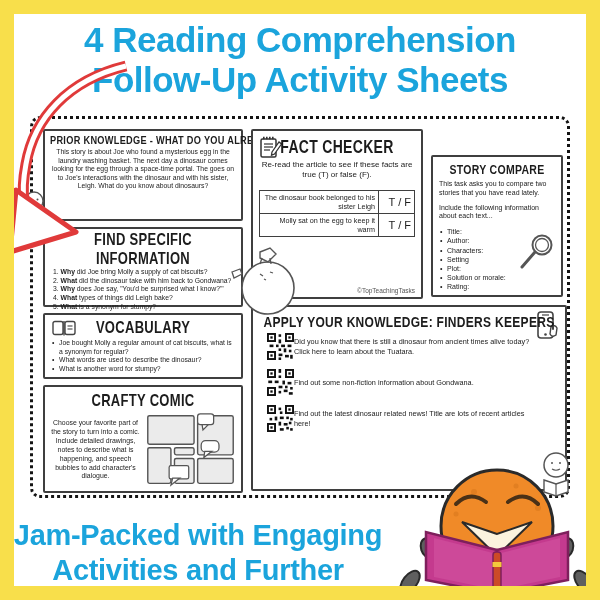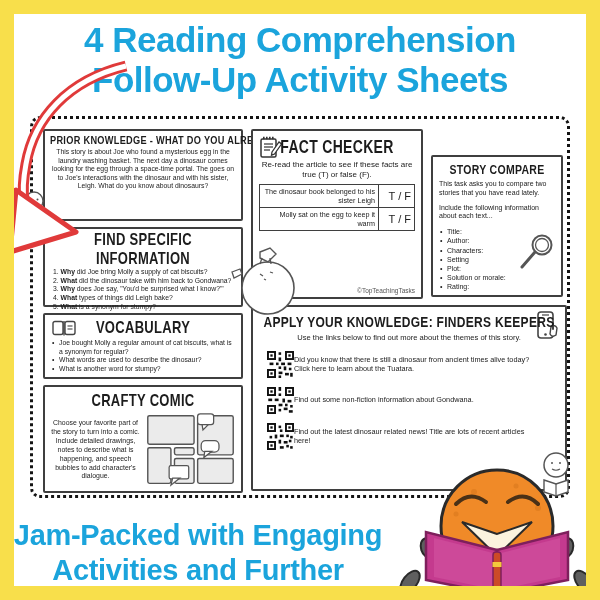--- a/index.html
+++ b/index.html
@@ -41,21 +41,21 @@
   ul.dots li { position:relative; padding-left:8px; font-size:6.8px; line-height:8.7px; color:#222; }
   ul.dots li::before { content:"•"; position:absolute; left:1px; top:0; }
   .box-comic   { left:10px; top:266px; width:200px; height:108px; padding:4px 6px; }
   .box-comic .hd  { font-size:13px; margin:2px 0 5px; }
   .comic-flex { display:flex; gap:6px; }
   .comic-text { width:92px; font-size:6.9px; line-height:8.9px; text-align:center; color:#222; padding-top:6px; }
 
   
   .box-fact    { left:218px; top:10px; width:172px; height:170px; padding:4px 6px; }
   .box-fact .hd   { font-size:14px; margin:4px 0 5px; }
-  .fact-intro  { font-size:8px; line-height:10px; text-align:center; color:#222; margin-bottom:4px; }
+  .fact-intro  { font-size:8px; line-height:10px; text-align:center; color:#222; margin-bottom:10px; }
   table.fact { width:100%; border-collapse:collapse; }
   table.fact td { border:1.5px solid #3f3f3f; padding:2px 3px;text-align:right; }
   td.fact-cell { font-size:7.2px; line-height:9px; text-align:center; color:#222; }
   td.tf-cell   { width:36px; font-size:11px; text-align:center; color:#1c1c1c; font-weight:500; }
   .copyright { position:absolute; right:6px; bottom:3px; font-size:6.5px; color:#555; }
 
   
   .doc-head { position:absolute; right:8px; top:6px; width:150px; text-align:right;
               font-weight:700; font-size:9px; line-height:11px; color:#111; }
   .box-story { left:398px; top:36px; width:132px; height:142px; padding:4px 6px; }
@@ -204,21 +204,20 @@
 
   <div class="box box-apply">
     <svg class="phone" width="24" height="30" viewBox="0 0 24 30">
       <rect x="2" y="1" width="15" height="26" rx="3" fill="#fff" stroke="#444" stroke-width="1.6"></rect>
       <line x1="6" y1="4" x2="13" y2="4" stroke="#444" stroke-width="1.2"></line>
       <circle cx="9.5" cy="23.5" r="1.3" fill="#444"></circle>
       <path d="M15,16 q4,-3 6,1 l-1,7 q-4,3 -6,-1 Z" fill="#fff" stroke="#444" stroke-width="1.4"></path>
       <line x1="17" y1="13" x2="17" y2="18" stroke="#444" stroke-width="2" stroke-linecap="round"></line>
     </svg>
     <span class="hd">APPLY YOUR KNOWLEDGE: FINDERS KEEPERS</span>
-    <div class="apply-intro">Use the links below to find out more about the themes of this story.</div>
 
     <div class="link-row">
       <svg width="27" height="27" viewBox="0 0 21 21">
         <rect width="21" height="21" fill="#fff"></rect>
         <g fill="#111">
           <rect x="0" y="0" width="7" height="7"></rect>
             <rect x="14" y="0" width="7" height="7"></rect>
             <rect x="0" y="14" width="7" height="7"></rect>
           <rect x="9" y="1" width="2" height="2"></rect>
             <rect x="9" y="5" width="2" height="3"></rect>

